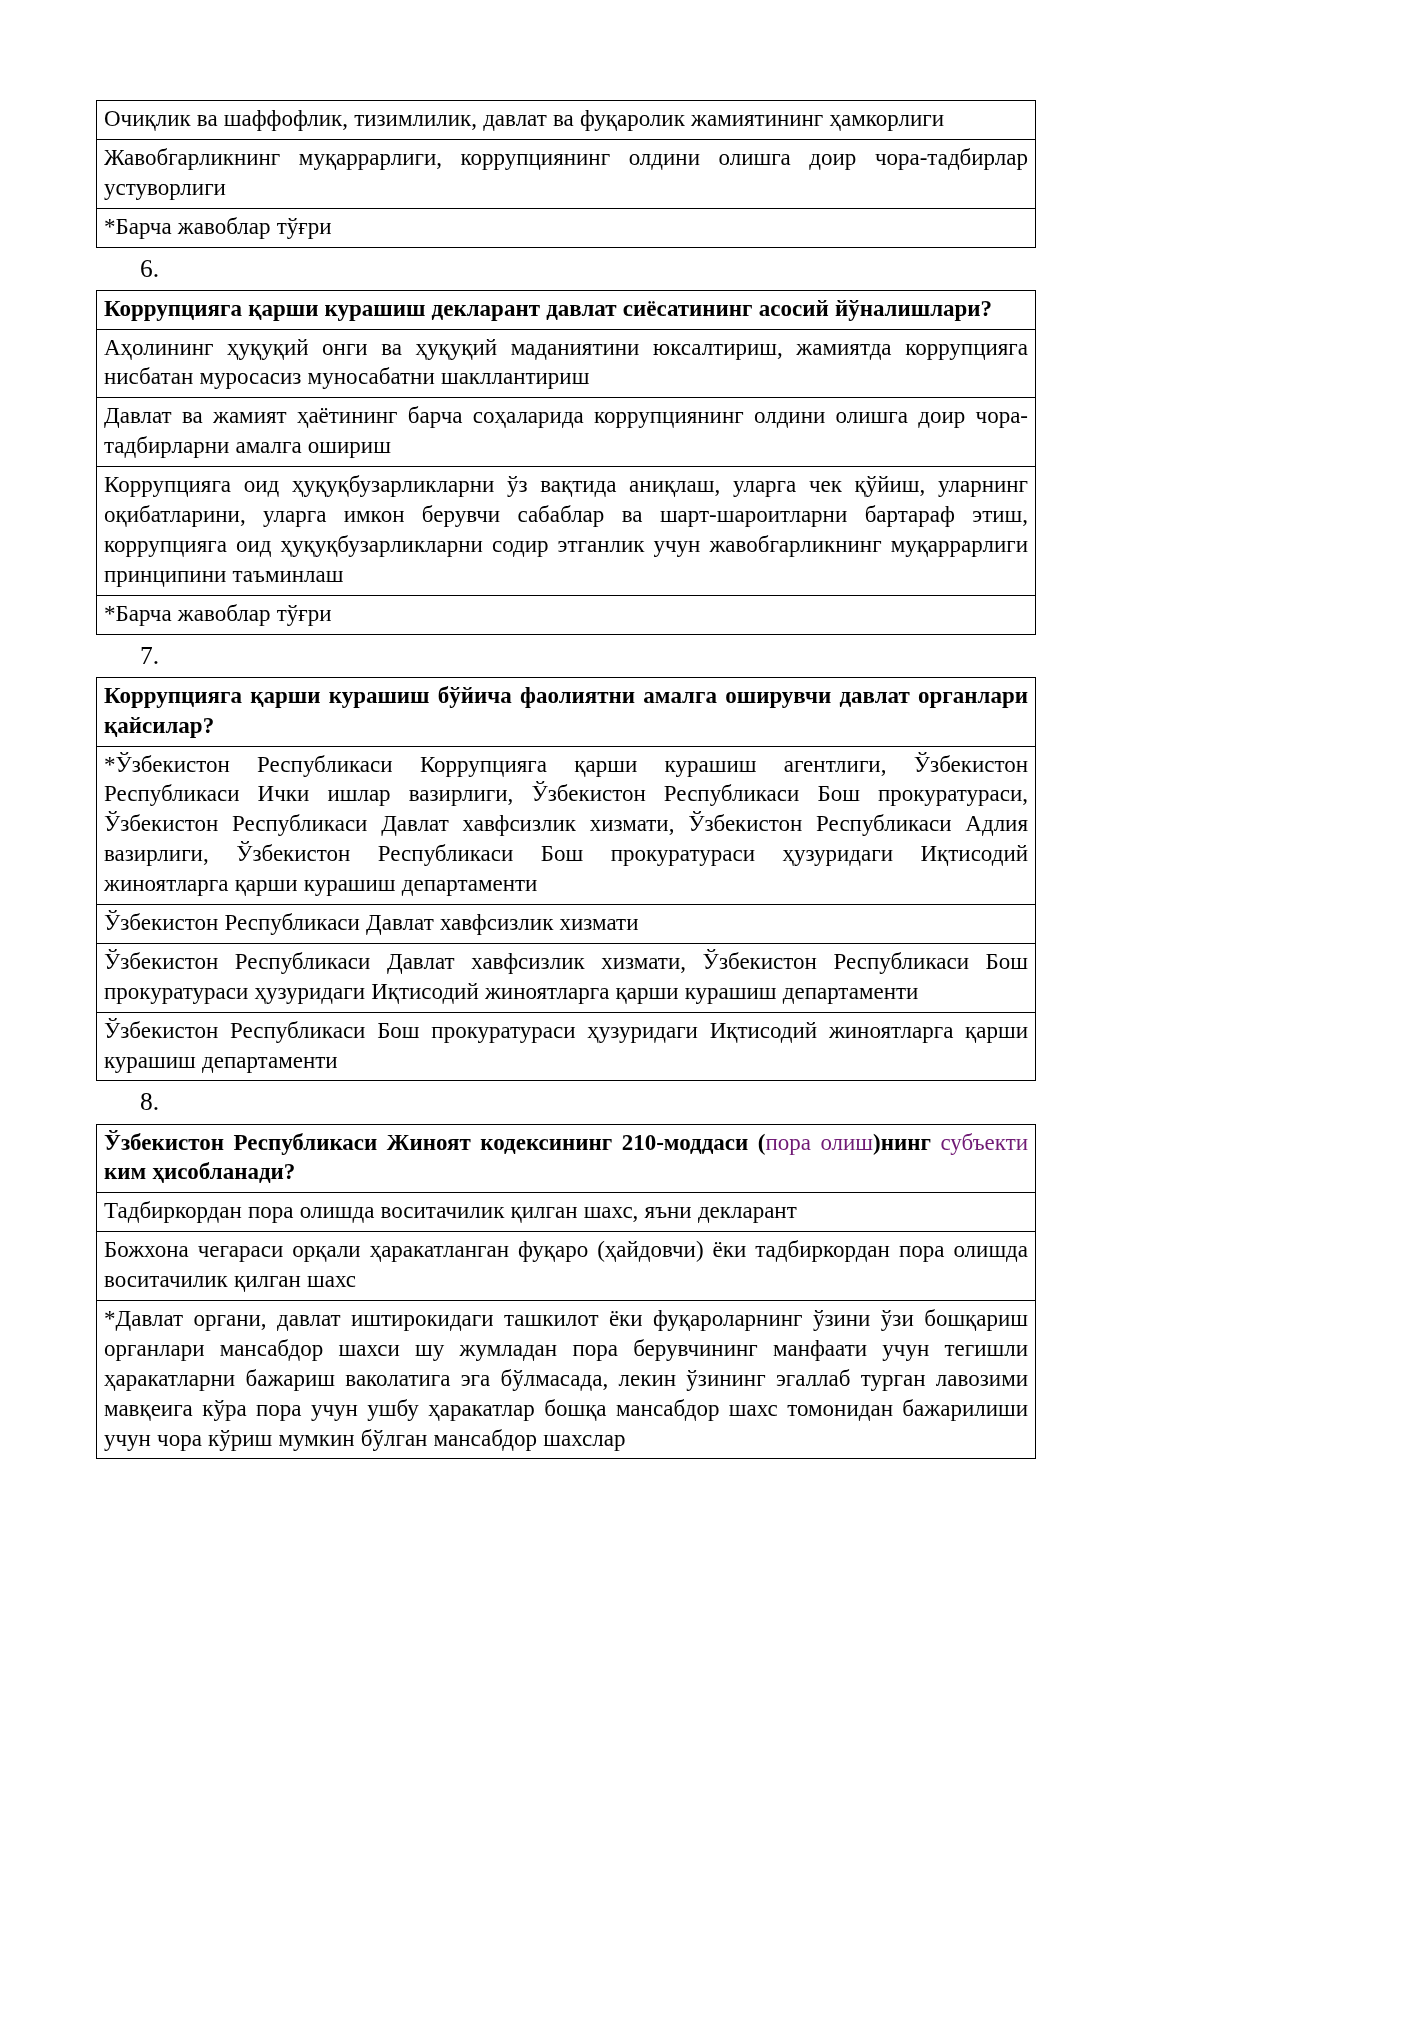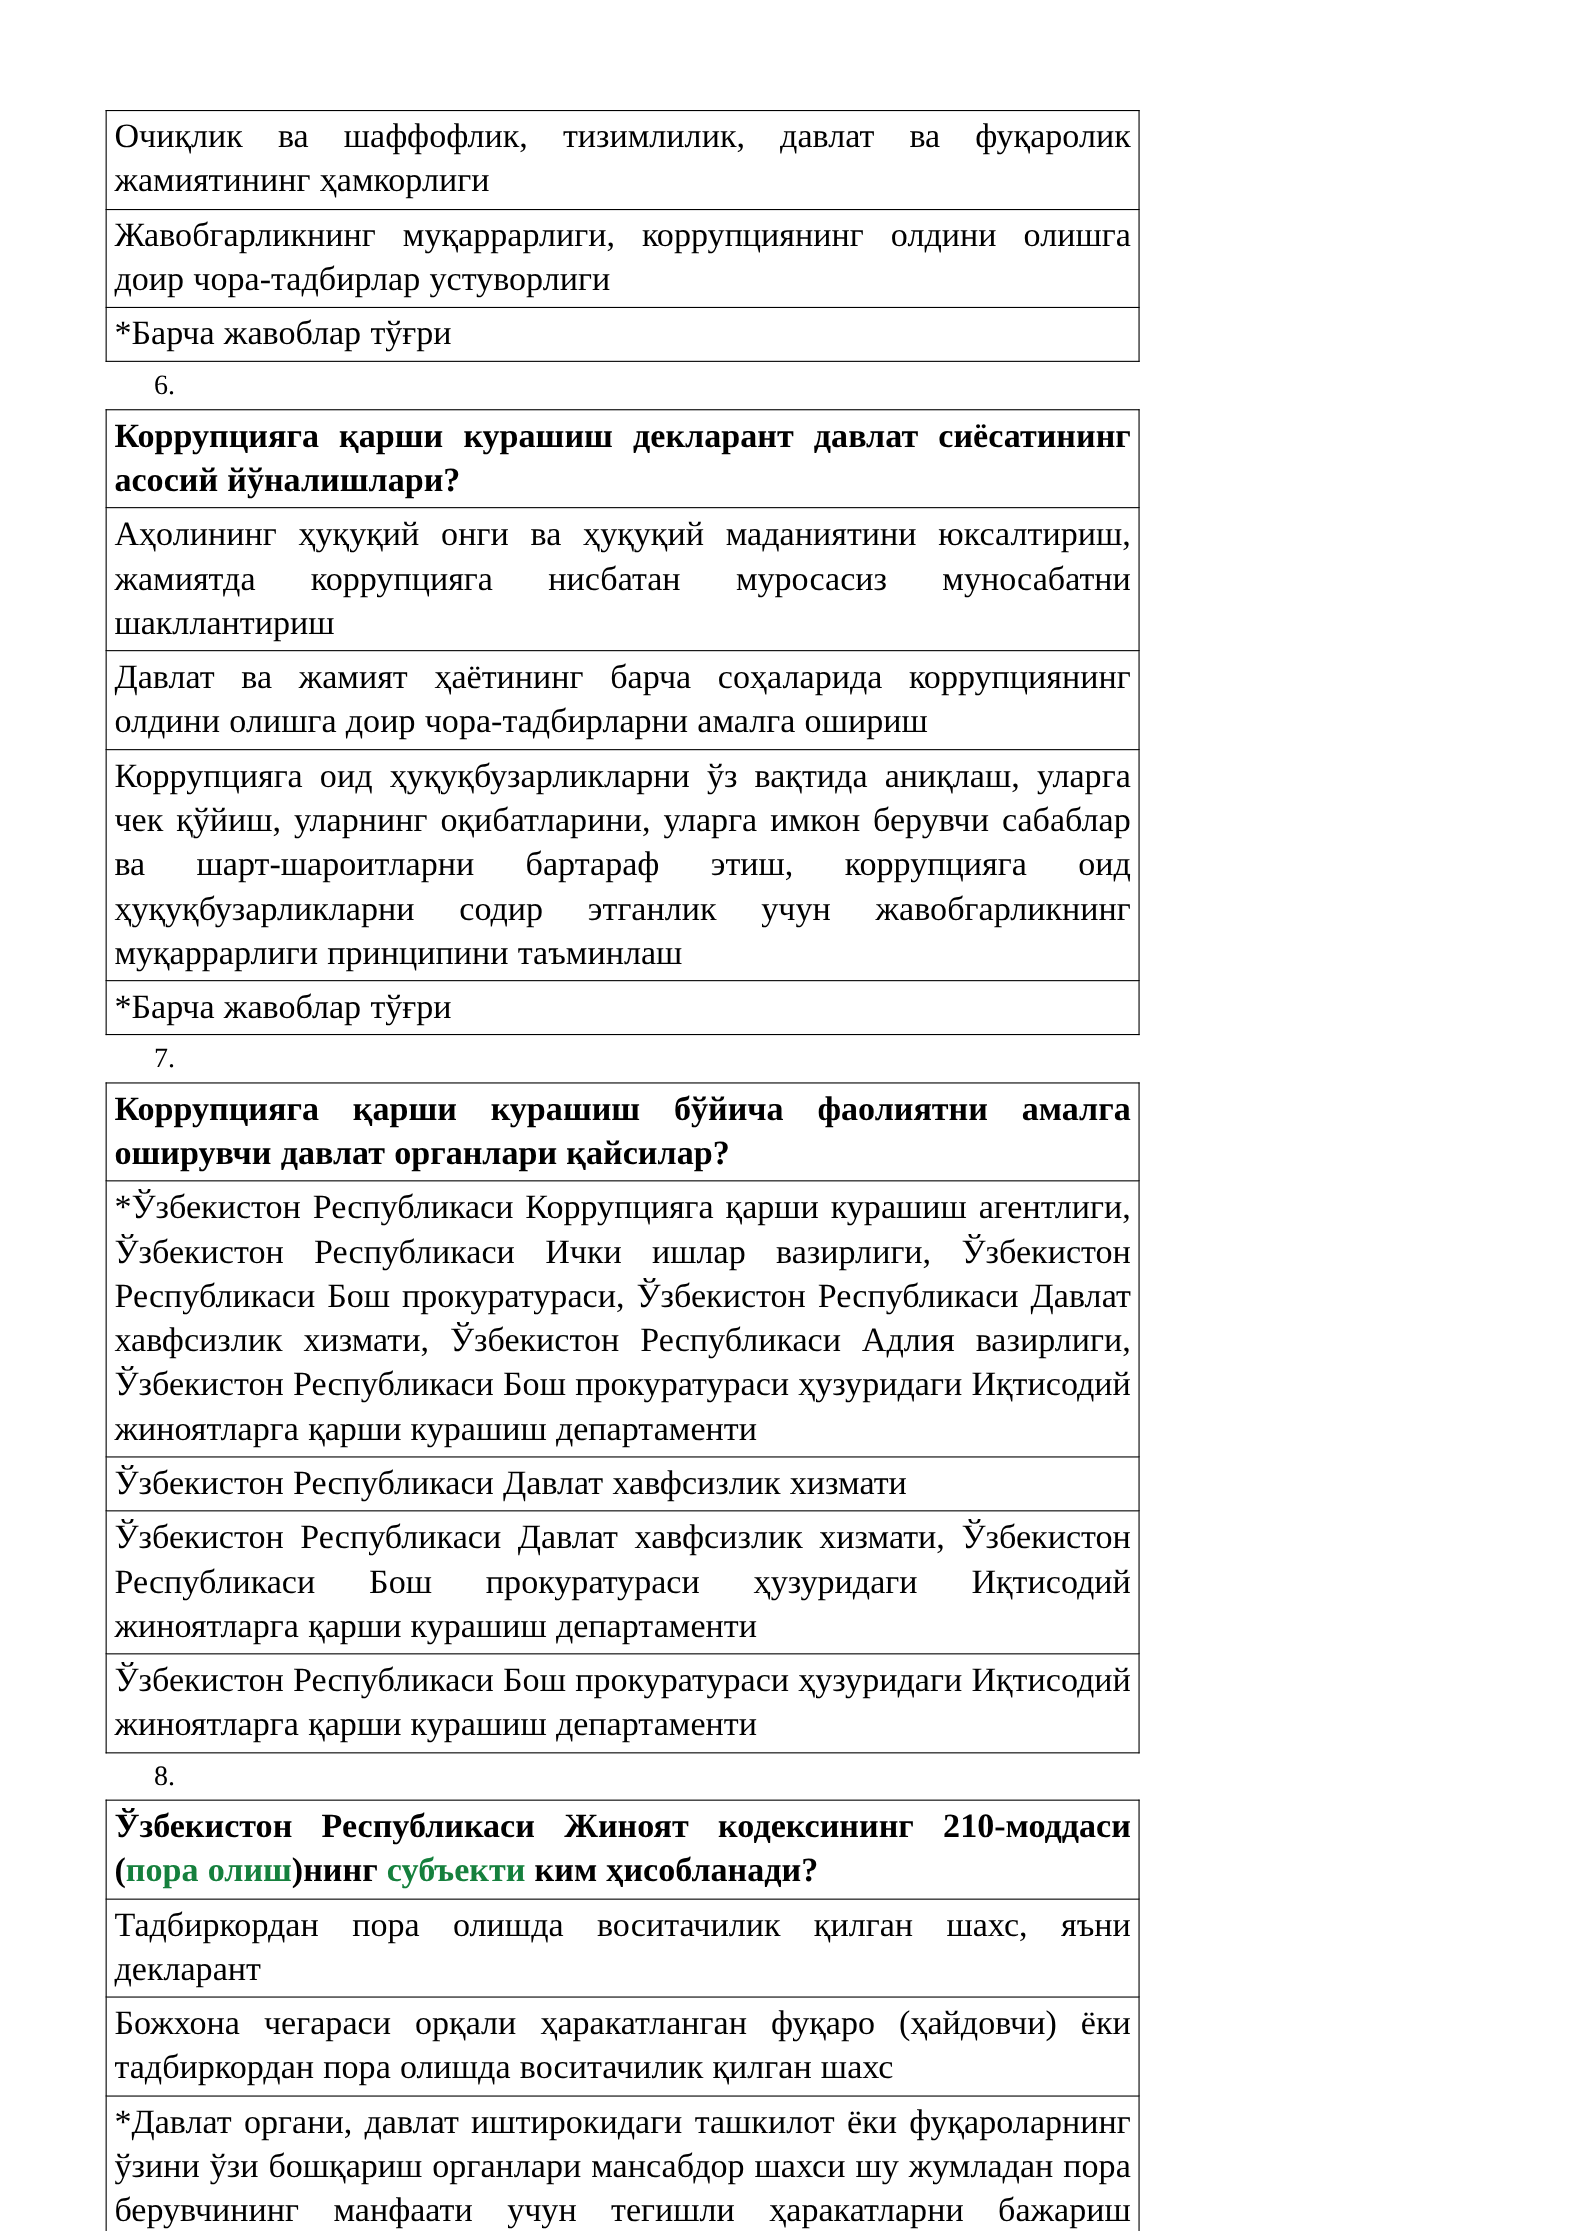--- a/index.html
+++ b/index.html
@@ -23,40 +23,40 @@
   }
   .qtable {
     width: 940px;
     border-collapse: collapse;
     table-layout: fixed;
     margin: 0;
   }
   .qtable td {
     border: 1.6px solid #000000;
     padding: 3px 7px 5px 7px;
-    font-size: 31px;
+    font-size: 23px;
     line-height: 1.30;
     text-align: justify;
     text-align-last: left;
     vertical-align: top;
     hyphens: none;
     word-spacing: 0.02em;
   }
   .qtable td.header-cell {
     font-weight: bold;
   }
   .qnum {
     font-size: 25.5px;
     line-height: 1.30;
     padding: 4px 0 5px 44px;
     margin: 0;
   }
   .red {
-    color: #15803d;
-    font-weight: bold;
+    color: #701a75;
+    font-weight: normal;
   }
   
   .just {
     text-align: justify;
     text-align-last: left;
   }
   .noj {
     text-align: left;
     text-align-last: left;
   }

